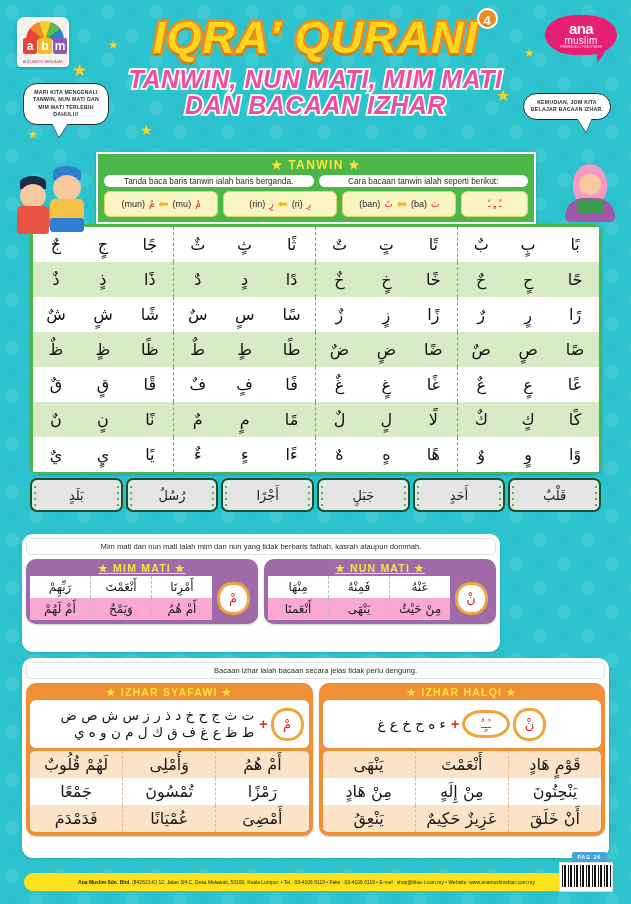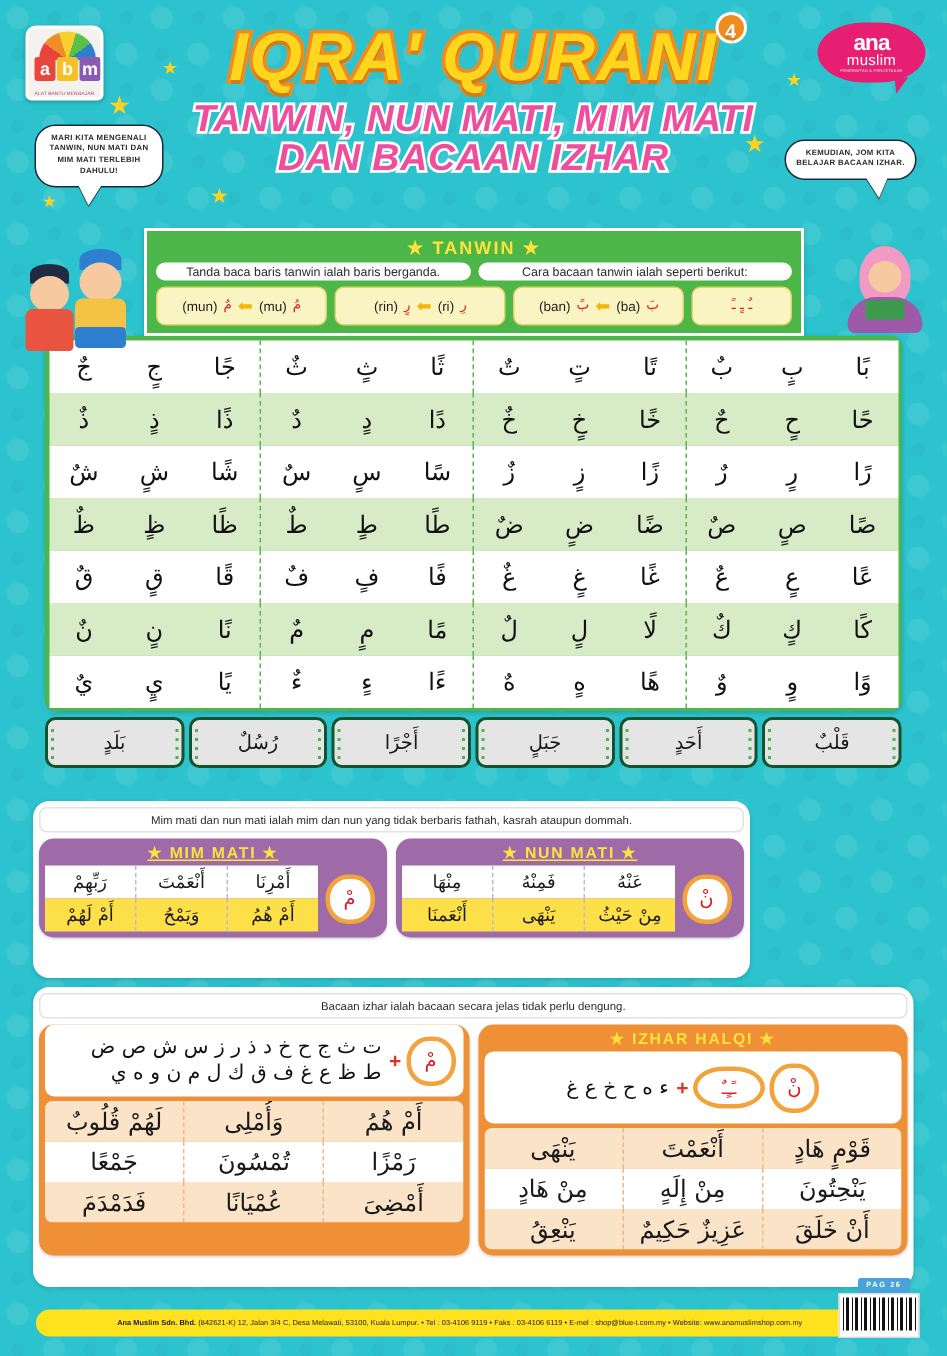--- a/index.html
+++ b/index.html
@@ -206,21 +206,21 @@
     width:33px; height:33px; background:#fff;
     border:3px solid #f2a33c;
     border-radius:45% 45% 45% 45%/48% 48% 48% 48%;
     display:flex; align-items:center; justify-content:center;
     font-family:"DejaVu Sans", sans-serif; font-size:13px; color:#d81f26;
     box-shadow:inset 0 0 0 2px #fff;
   }
   .mati-table{ flex:1; }
   .mati-table .mrow{ display:flex; }
   .mati-table .mrow.r1{ background:#fff; }
-  .mati-table .mrow.r2{ background:#fde047; }
+  .mati-table .mrow.r2{ background:#f9a8d4; }
   .mati-table .mcell{
     flex:1; text-align:center; padding:4px 0;
     font-family:"DejaVu Sans", sans-serif; font-size:12px; color:#1a1a1a;
     border-right:1px dashed #c3b6cf; direction:rtl;
   }
   .mati-table .mcell:last-child{ border-right:none; }
 
   
   #izhar-outer{
     position:absolute; left:22px; top:658px; width:587px; height:200px;
@@ -610,20 +610,21 @@
       </div>
 
     </div>
   </div>
 
   <div id="izhar-outer">
     <div class="note">Bacaan izhar ialah bacaan secara jelas tidak perlu dengung.</div>
     <div class="izhar-cols">
 
       <div class="izhar-box">
+        <div class="panel-head">★  IZHAR SYAFAWI  ★</div>
         <div class="izhar-letters">
           <div class="lz-badge">
             <div class="lozenge">مْ</div>
             <span class="plus">+</span>
           </div>
           <div class="letters-text">
             <div>ت ث ج ح خ د ذ ر ز س ش ص ض</div>
             <div>ط ظ ع غ ف ق ك ل م ن و ه ي</div>
           </div>
         </div>

